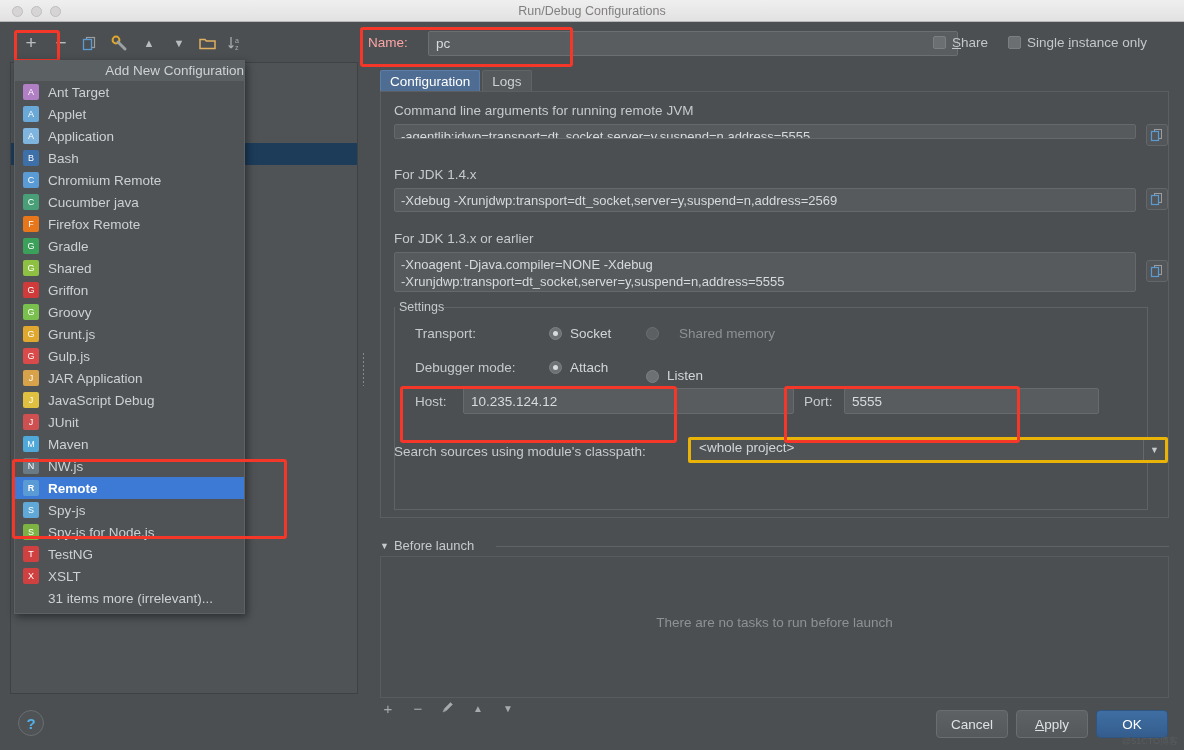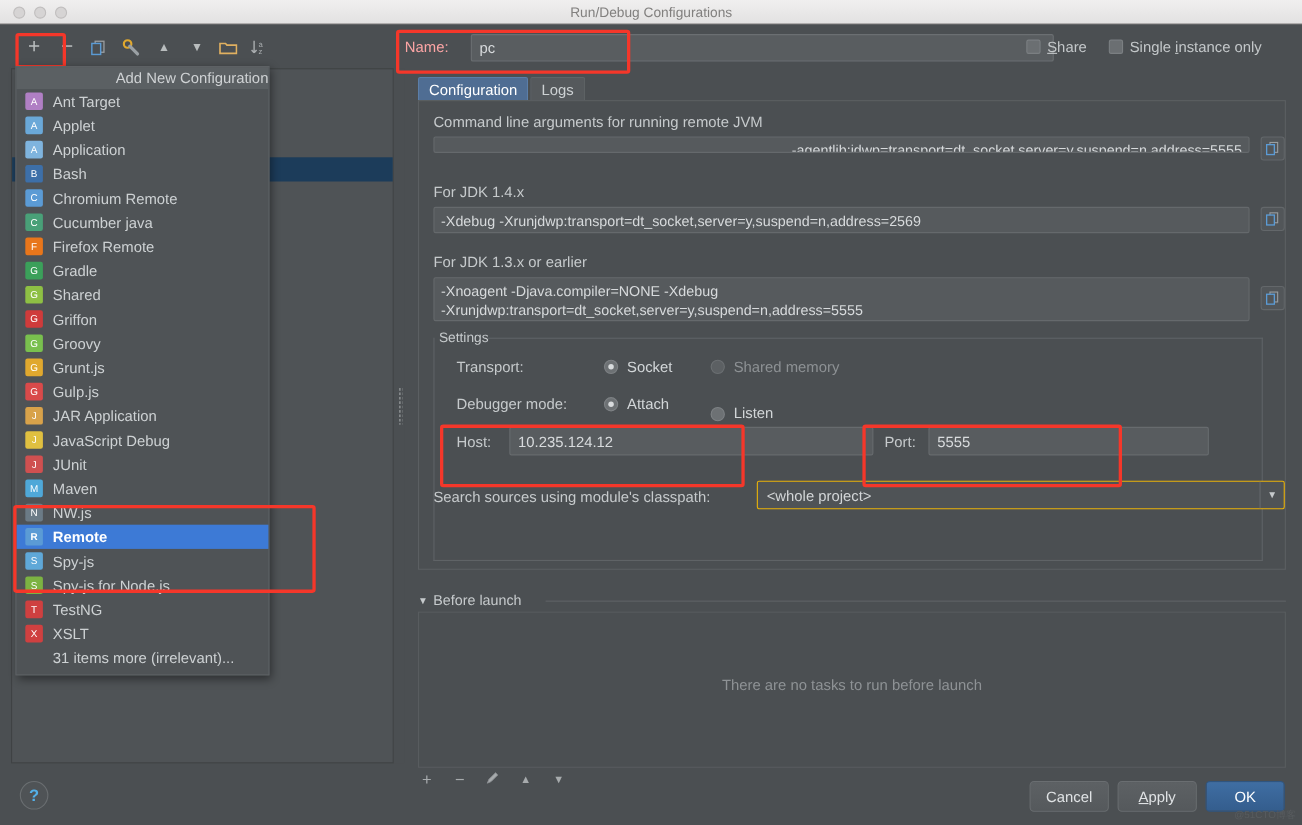--- a/index.html
+++ b/index.html
@@ -154,22 +154,22 @@
            width: 5px; height: 5px; border-radius: 50%; background: #d8dbdd; }
   .radio.dim { background: #5c6063; border-color: #6b6f72; }
 
   .small-input {
     position: absolute; background: #585c5f; border: 1px solid #676b6e; border-radius: 2px;
     color: #d8dbdd; font-size: 13.5px; padding: 0 7px;
     font-family: "Liberation Sans", sans-serif;
   }
 
   .combo {
-    position: absolute; background: #4f5356; border: 1px solid #eab308; border-radius: 2px;
-    display: flex; align-items: center;
+    position: absolute; background: #4f5356; border: 3px solid #eab308; border-radius: 2px;
+    display: flex; align-items: flex-start;
   }
   .combo-text { flex: 1; padding-left: 8px; font-size: 13.5px; color: #d3d6d8; }
   .combo-arrow {
     width: 22px; height: 100%; border-left: 1px solid #65696c;
     display: flex; align-items: center; justify-content: center;
     color: #c6cacc; font-size: 9px;
   }
 
   
   .bl-header { position: absolute; left: 12px; top: 510px; display: flex; align-items: center; }
@@ -370,21 +370,21 @@
     </div>
 
     <div class="tabs">
       <div class="tab active">Configuration</div>
       <div class="tab">Logs</div>
     </div>
 
     <div class="tab-body">
 
       <div class="field-label" style="left:13px;top:11px;">Command line arguments for running remote JVM</div>
-      <div class="text-field" style="left:13px;top:32px;width:742px;height:15px;text-align:right;">-agentlib:jdwp=transport=dt_socket,server=y,suspend=n,address=5555</div>
+      <div class="text-field" style="left:13px;top:32px;width:742px;height:15px;">-agentlib:jdwp=transport=dt_socket,server=y,suspend=n,address=5555</div>
       <div class="copy-btn" style="left:765px;top:32px;">
         <svg width="14" height="14" viewBox="0 0 14 14">
           <rect x="4.5" y="1.5" width="7" height="9" fill="none" stroke="#9a9ea0" stroke-width="1"></rect>
           <rect x="1.5" y="3.5" width="7" height="9" fill="#525659" stroke="#5b9bd5" stroke-width="1.2"></rect>
         </svg>
       </div>
 
       <div class="field-label" style="left:13px;top:75px;">For JDK 1.4.x</div>
       <div class="text-field" style="left:13px;top:96px;width:742px;height:24px;">-Xdebug -Xrunjdwp:transport=dt_socket,server=y,suspend=n,address=2569</div>
       <div class="copy-btn" style="left:765px;top:96px;">
@@ -406,21 +406,21 @@
 
       <div class="group-title" style="left:18px;top:208px;">Settings</div>
       <div class="group-line" style="left:62px;top:215px;width:705px;"></div>
       <div class="group-border" style="left:13px;top:215px;width:754px;height:203px;"></div>
 
       <div class="field-label" style="left:34px;top:234px;">Transport:</div>
       <div style="position:absolute;left:168px;top:234px;display:flex;align-items:center;">
         <span class="radio on"></span>
         <span style="margin-left:8px;font-size:13.5px;color:#d2d6d8;">Socket</span>
       </div>
-      <div style="position:absolute;left:265px;top:234px;display:flex;align-items:center;">
+      <div style="position:absolute;left:265px;top:234px;display:flex;align-items:center;gap:12px;">
         <span class="radio dim"></span>
         <span style="margin-left:8px;font-size:13.5px;color:#8d9194;">Shared memory</span>
       </div>
 
       <div class="field-label" style="left:34px;top:268px;">Debugger mode:</div>
       <div style="position:absolute;left:168px;top:268px;display:flex;align-items:center;">
         <span class="radio on"></span>
         <span style="margin-left:8px;font-size:13.5px;color:#d2d6d8;">Attach</span>
       </div>
       <div style="position:absolute;left:265px;top:276px;display:flex;align-items:flex-end;">

